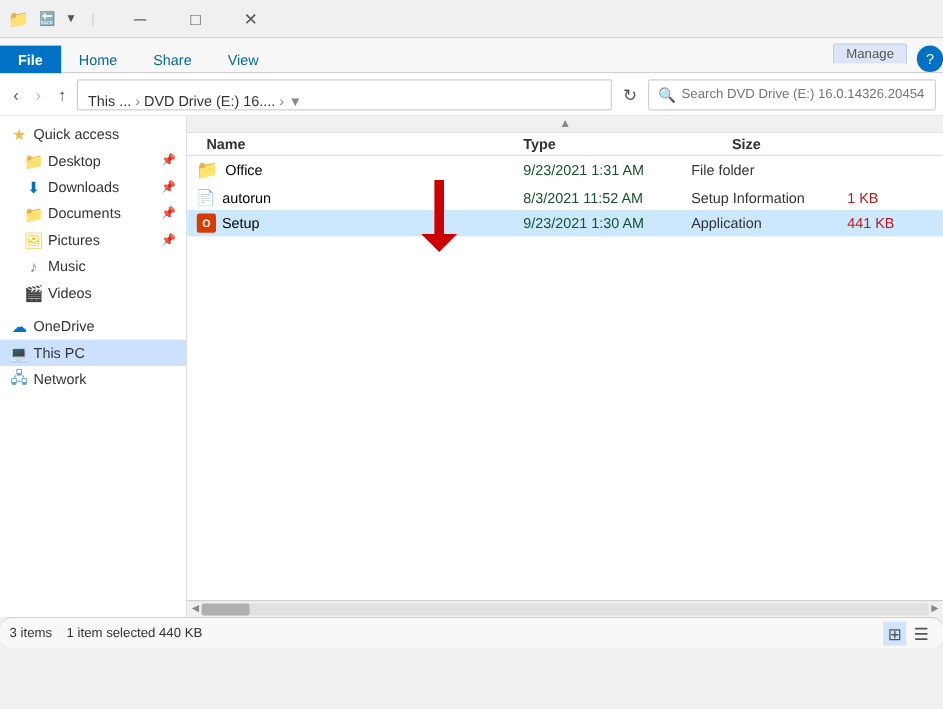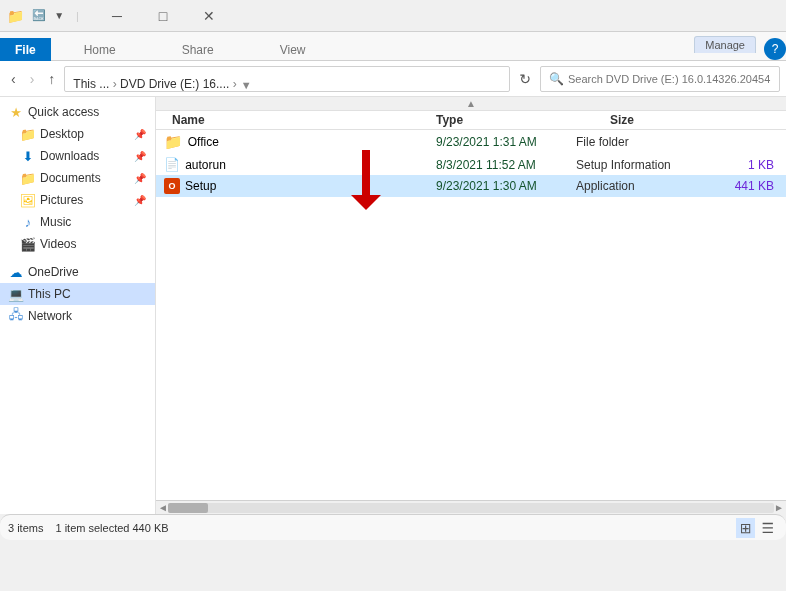--- a/index.html
+++ b/index.html
@@ -20,22 +20,22 @@
     .title-bar-controls { display: flex; }
     .title-bar-controls button {
       width: 46px; height: 32px; border: none; background: transparent;
       font-size: 14px; cursor: pointer; color: #555;
     }
 
     
     .ribbon { background: #f8f8f8; border-bottom: 1px solid #d0d0d0; }
     .ribbon-tabs { display: flex; height: 28px; align-items: flex-end; }
     .ribbon-tab {
-      padding: 4px 32px; font-size: 12px; cursor: pointer; border: 1px solid transparent;
-      border-bottom: none; margin-bottom: -1px; color: #737373;
+      padding: 4px 14px; font-size: 12px; cursor: pointer; border: 1px solid transparent;
+      border-bottom: none; margin-bottom: -1px; color: #0369a1;
     }
     .ribbon-tab.file { background: #0072c6; color: white; font-weight: 600; padding: 4px 14px; }
     .ribbon-content { background: white; border-top: 1px solid #d0d0d0; height: 52px; display: flex; align-items: center; padding: 0 8px; }
     .ribbon-help { margin-left: auto; width: 22px; height: 22px; border-radius: 50%; background: #0072c6; color: white; font-size: 12px; display: flex; align-items: center; justify-content: center; cursor: pointer; }
 
     
     .nav-bar {
       height: 36px; background: white; border-bottom: 1px solid #e0e0e0;
       display: flex; align-items: center; padding: 0 6px; gap: 4px;
     }
@@ -74,21 +74,21 @@
     .col-type { width: 130px; cursor: pointer; }
     .col-size { width: 80px; text-align: right; padding-right: 12px; cursor: pointer; }
     .file-list { flex: 1; overflow-y: auto; }
     .file-row {
       display: flex; align-items: center; padding: 3px 0; cursor: pointer; font-size: 12px;
     }
     .file-row.selected { background: #cce8ff; }
     .file-name { width: 280px; display: flex; align-items: center; gap: 5px; padding-left: 8px; }
     .file-date { width: 140px; color: #14532d; }
     .file-type { width: 130px; color: #333; }
-    .file-size { width: 80px; text-align: right; padding-right: 12px; color: #6d28d9; }
+    .file-size { width: 80px; text-align: left; padding-right: 12px; color: #b91c1c; }
 
     
     .status-bar {
       height: 26px; border-top: 1px solid #d0d0d0; background: #f8f8f8;
       display: flex; align-items: center; padding: 0 8px; font-size: 11px; color: #333;
       gap: 12px;
       border-radius: 10px;
     }
     .status-bar-right { margin-left: auto; display: flex; gap: 2px; }
     .view-btn { background: none; border: none; cursor: pointer; padding: 2px 4px; color: #555; font-size: 14px; }

